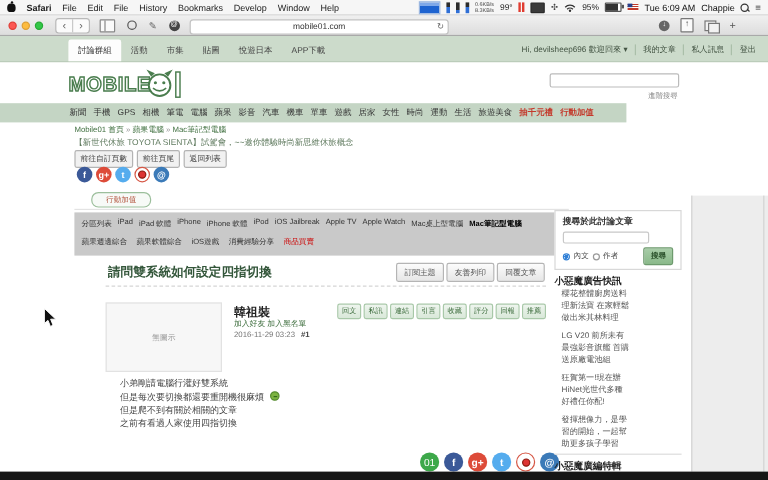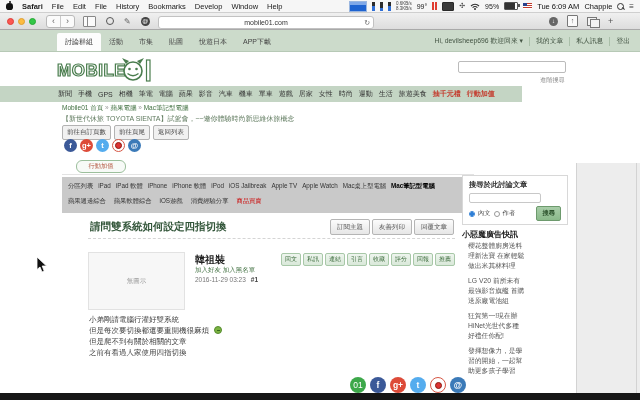--- a/index.html
+++ b/index.html
@@ -108,21 +108,21 @@
   .titledivider{left:88px;top:238px;width:367px;border-top:1px dashed #d5d5d5;}
 
   .post{left:88px;top:250px;width:367px;height:124px;}
   .avatarbox{position:absolute;left:0;top:2px;width:97px;height:58px;background:#f7f7f7;border:1px solid #e2e2e2;display:flex;align-items:center;justify-content:center;font-size:6.5px;color:#999;box-sizing:border-box;}
   .pauthor{position:absolute;left:107px;top:3px;font-size:10px;font-weight:bold;color:#222;}
   .plinks{position:absolute;left:107px;top:16px;font-size:6.5px;color:#3f6f3f;}
   .ptime{position:absolute;left:107px;top:26px;font-size:6.5px;color:#777;}
   .pfloor{color:#444;font-weight:bold;margin-left:5px;}
   .ppills{position:absolute;right:0;top:3px;display:flex;gap:2px;}
   .pill{padding:1px 3px;font-size:6px;background:linear-gradient(#eef5ee,#d9e8d9);border:1px solid #a8c8a8;border-radius:2px;color:#3a6a3a;white-space:nowrap;}
-  .pcontent{position:absolute;left:1px;top:64px;font-size:7.5px;color:#444;line-height:11px;}
+  .pcontent{position:absolute;left:12px;top:64px;font-size:7.5px;color:#444;line-height:11px;}
   .demoji{display:inline-block;width:8px;height:8px;border-radius:50%;background:#7cb342;border:1px solid #558b2f;vertical-align:-1px;margin-left:5px;position:relative;box-sizing:border-box;}
   .demoji:after{content:"";position:absolute;left:1.5px;top:2px;width:3.5px;height:1px;border-bottom:1px solid #33691e;}
 
   
   .sharebar{left:350px;top:377px;display:flex;gap:4px;}
   .sharebar .sicon{width:16px;height:16px;font-size:8.5px;}
   .m01{background:#3da84a;font-size:6.5px;font-weight:normal;}
 
   
   .sbcard{left:462px;top:175px;width:106px;height:50px;background:#fff;border:1px solid #d8d8d8;box-sizing:border-box;padding:4px 6px;}
@@ -396,20 +396,21 @@
     <div class="ad">LG V20 前所未有
 最強影音旗艦 首購
 送原廠電池組</div>
     <div class="ad">狂賀第一!現在辦
 HiNet光世代多種
 好禮任你配!</div>
     <div class="ad">發揮想像力，是學
 習的開始，一起幫
 助更多孩子學習</div>
   </div>
+  <div class="abs specialhead">小惡魔廣編特輯</div>
 
   <div class="abs rightstrip"></div>
   <div class="abs rightline"></div>
 
   <div class="abs bottombar"></div>
 
   <svg class="abs cursor" width="12" height="18">
     <path d="M1,1 L1,13.5 L4,11 L6,16 L8.2,15 L6.2,10 L10.5,10 Z" fill="#111" stroke="#fff" stroke-width="0.8"></path>
   </svg>
 

